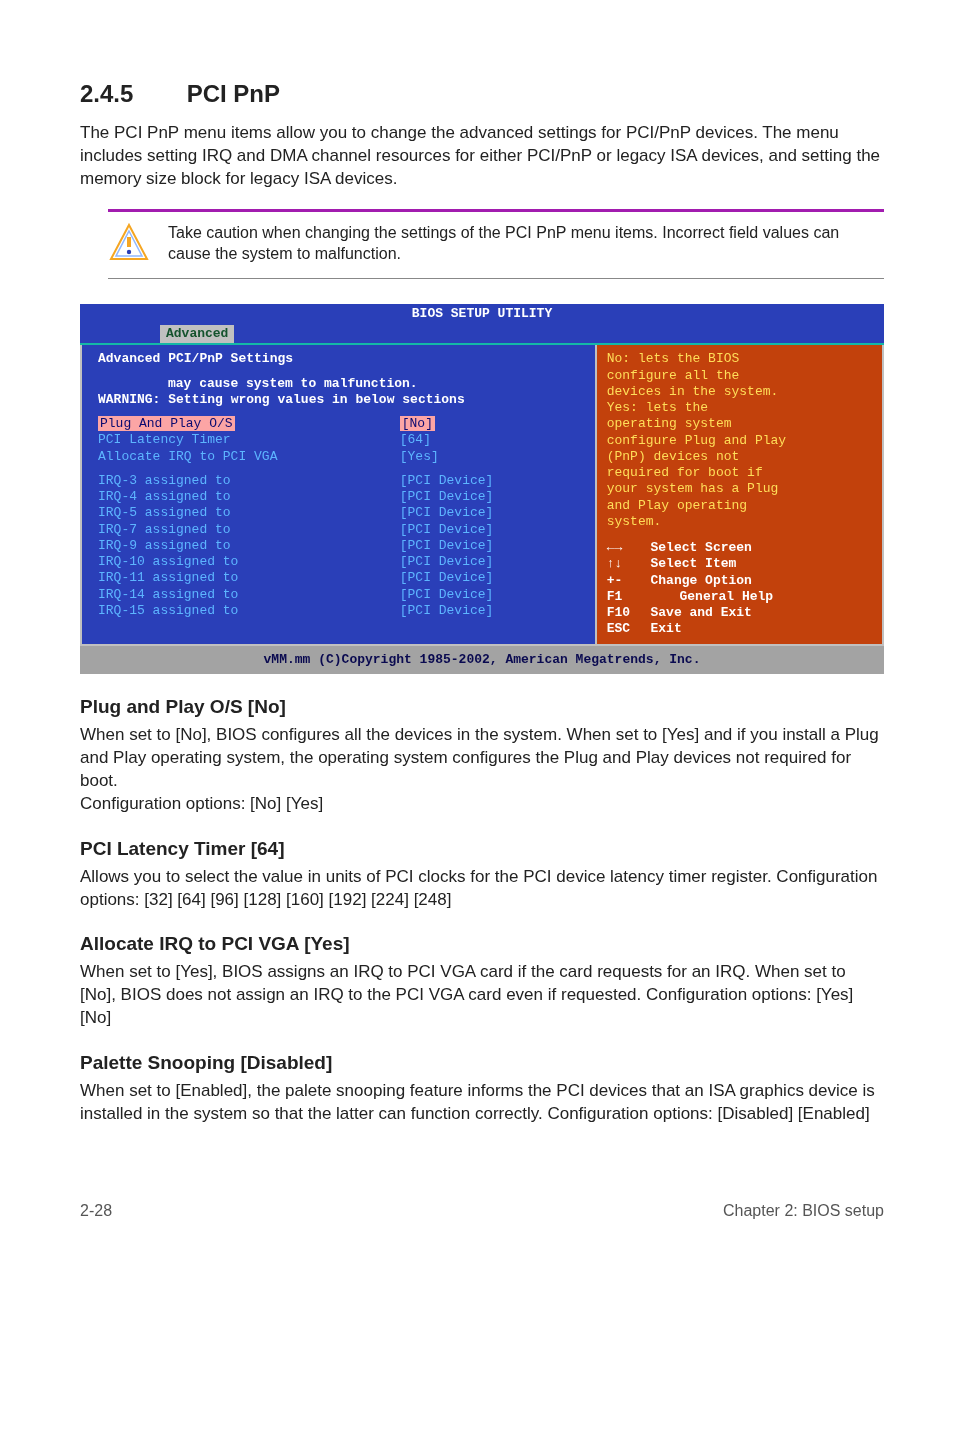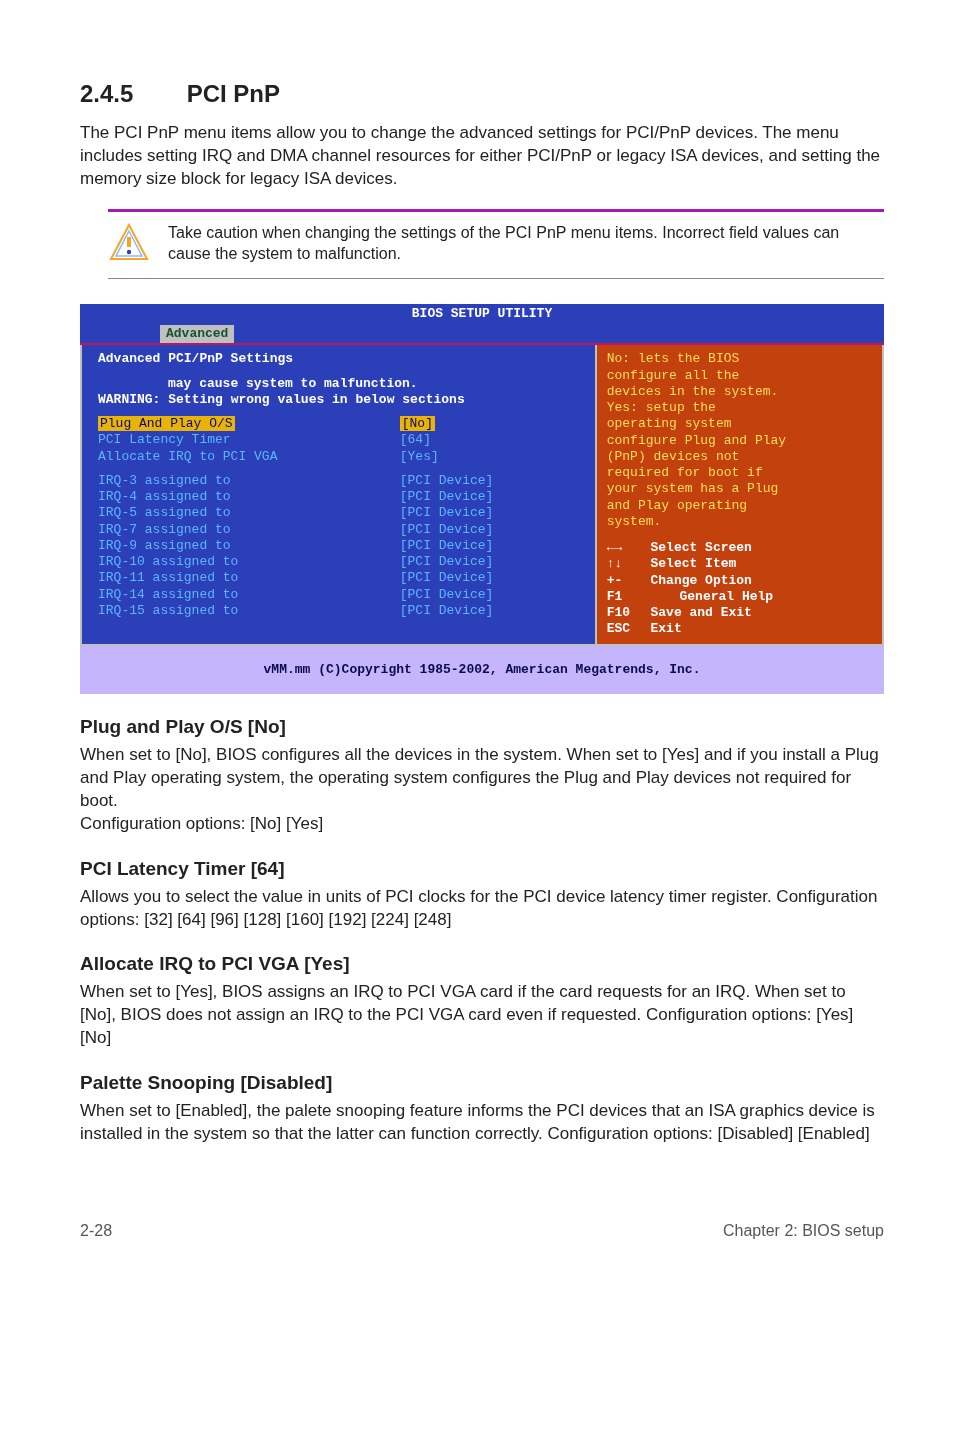--- a/index.html
+++ b/index.html
@@ -77,55 +77,55 @@
   }
   .bios-tab {
     display: inline-block;
     background: #c0c0c0;
     color: #14532d;
     font-weight: bold;
     padding: 1px 6px;
   }
   .bios-body {
     display: flex;
-    border-top: 2px solid #be185d;
+    border-top: 2px solid #14b8a6;
   }
   .bios-left {
     flex: 1 1 auto;
     background: #2a3fb8;
     color: #fff;
     padding: 6px 10px 10px 16px;
     border: 2px solid #c0c0c0;
     border-top: none;
     min-height: 260px;
   }
   .bios-lbl-white { color: #fff; font-weight: bold; }
   .bios-lbl-cyan  { color: #5db5ff; }
   .bios-val       { color: #5db5ff; }
   .bios-row       { display: flex; }
   .bios-row .c1   { width: 62%; }
   .bios-row .c2   { width: 38%; }
-  .bios-highlight { background: #eab308; color: #0a0a70; padding: 0 2px; }
+  .bios-highlight { background: #fca5a5; color: #0a0a70; padding: 0 2px; }
   .bios-right {
     width: 33%;
     background: #c2410c;
     color: #b2c7ff;
     border: 2px solid #c0c0c0;
     border-left: none;
     border-top: none;
     padding: 6px 10px;
   }
   .bios-help-yellow { color: #ffde59; }
   .bios-key { color: #fff; font-weight: bold; display: inline-block; width: 36px; }
   .bios-footer {
-    background: #c4b5fd;
+    background: #a3a3a3;
     color: #0a0a50;
     font-weight: bold;
     text-align: center;
-    padding: 16px 0;
+    padding: 6px 0;
   }
 </style>
 </head>
 <body>
 
 <div class="page">
 
   <h2 class="section-title">
     <span class="section-num">2.4.5</span>
     <span>PCI PnP</span>
@@ -211,21 +211,21 @@
             <div class="bios-row">
               <span class="c1 bios-lbl-cyan">IRQ-15 assigned to</span>
               <span class="c2 bios-val">[PCI Device]</span>
             </div>
           </div>
       </div>
       <div class="bios-right">
         <div class="bios-help-yellow">No: lets the BIOS</div>
         <div class="bios-help-yellow">configure all the</div>
         <div class="bios-help-yellow">devices in the system.</div>
-        <div class="bios-help-yellow">Yes: setup the</div>
+        <div class="bios-help-yellow">Yes: lets the</div>
         <div class="bios-help-yellow">operating system</div>
         <div class="bios-help-yellow">configure Plug and Play</div>
         <div class="bios-help-yellow">(PnP) devices not</div>
         <div class="bios-help-yellow">required for boot if</div>
         <div class="bios-help-yellow">your system has a Plug</div>
         <div class="bios-help-yellow">and Play operating</div>
         <div class="bios-help-yellow">system.</div>
         <div style="height:10px"></div>
         <div id="bios-keys">
             <div><span class="bios-key">←→</span><span style="color: rgb(255, 255, 255); font-weight: bold;"> Select Screen</span></div>

